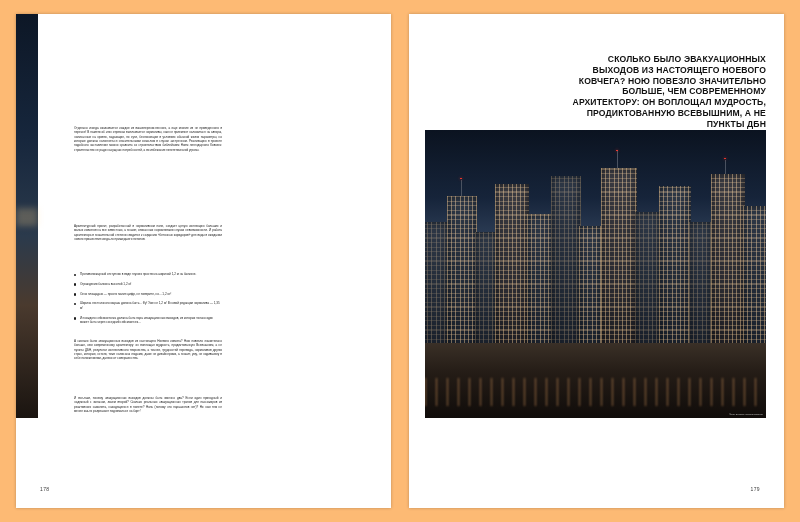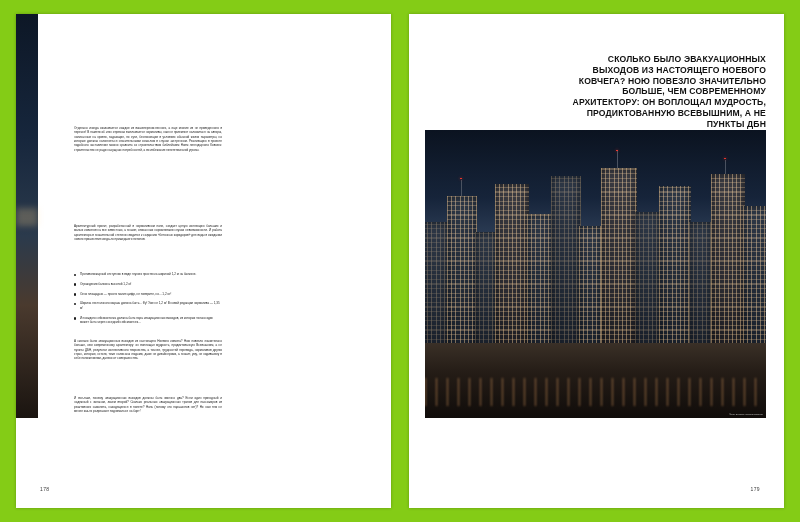--- a/index.html
+++ b/index.html
@@ -10,21 +10,21 @@
   body {
     width: 800px;
     height: 522px;
     overflow: hidden;
     font-family: "Liberation Sans", sans-serif;
   }
   .spread {
     position: absolute;
     left: 0; top: 0;
     width: 800px; height: 522px;
-    background: #84cc16;
+    background: #fdba74;
   }
   .page {
     position: absolute;
     top: 14px;
     width: 375px;
     height: 494px;
     background: #ffffff;
     box-shadow: 0 0 3px rgba(0,0,0,0.25);
     overflow: hidden;
   }

